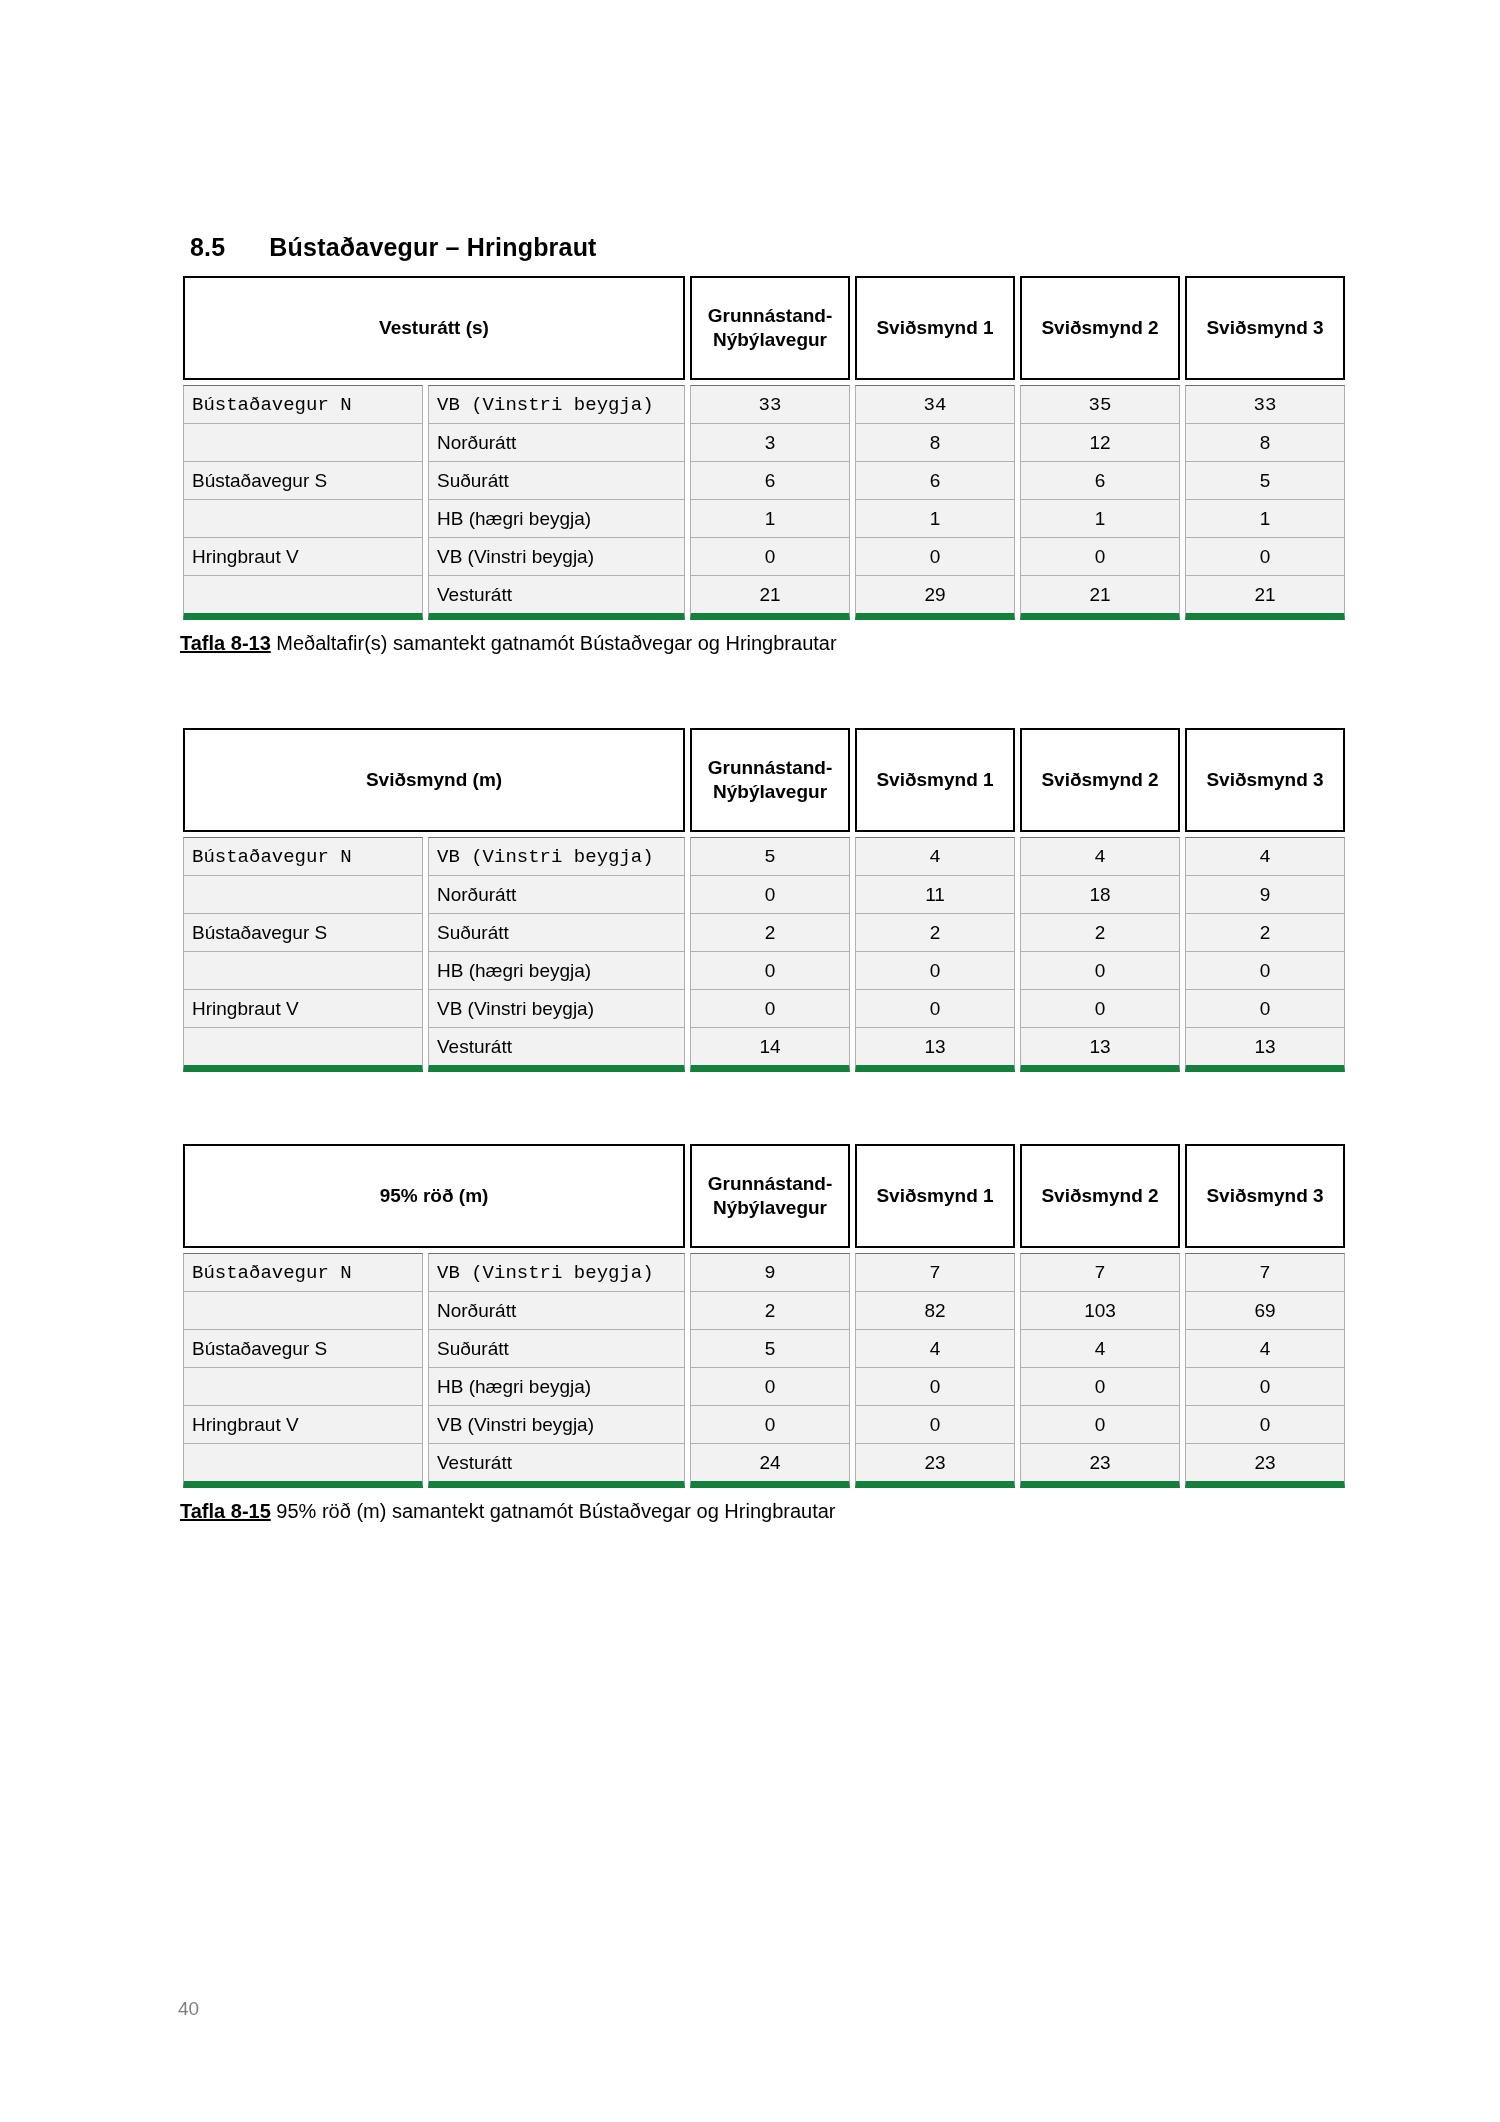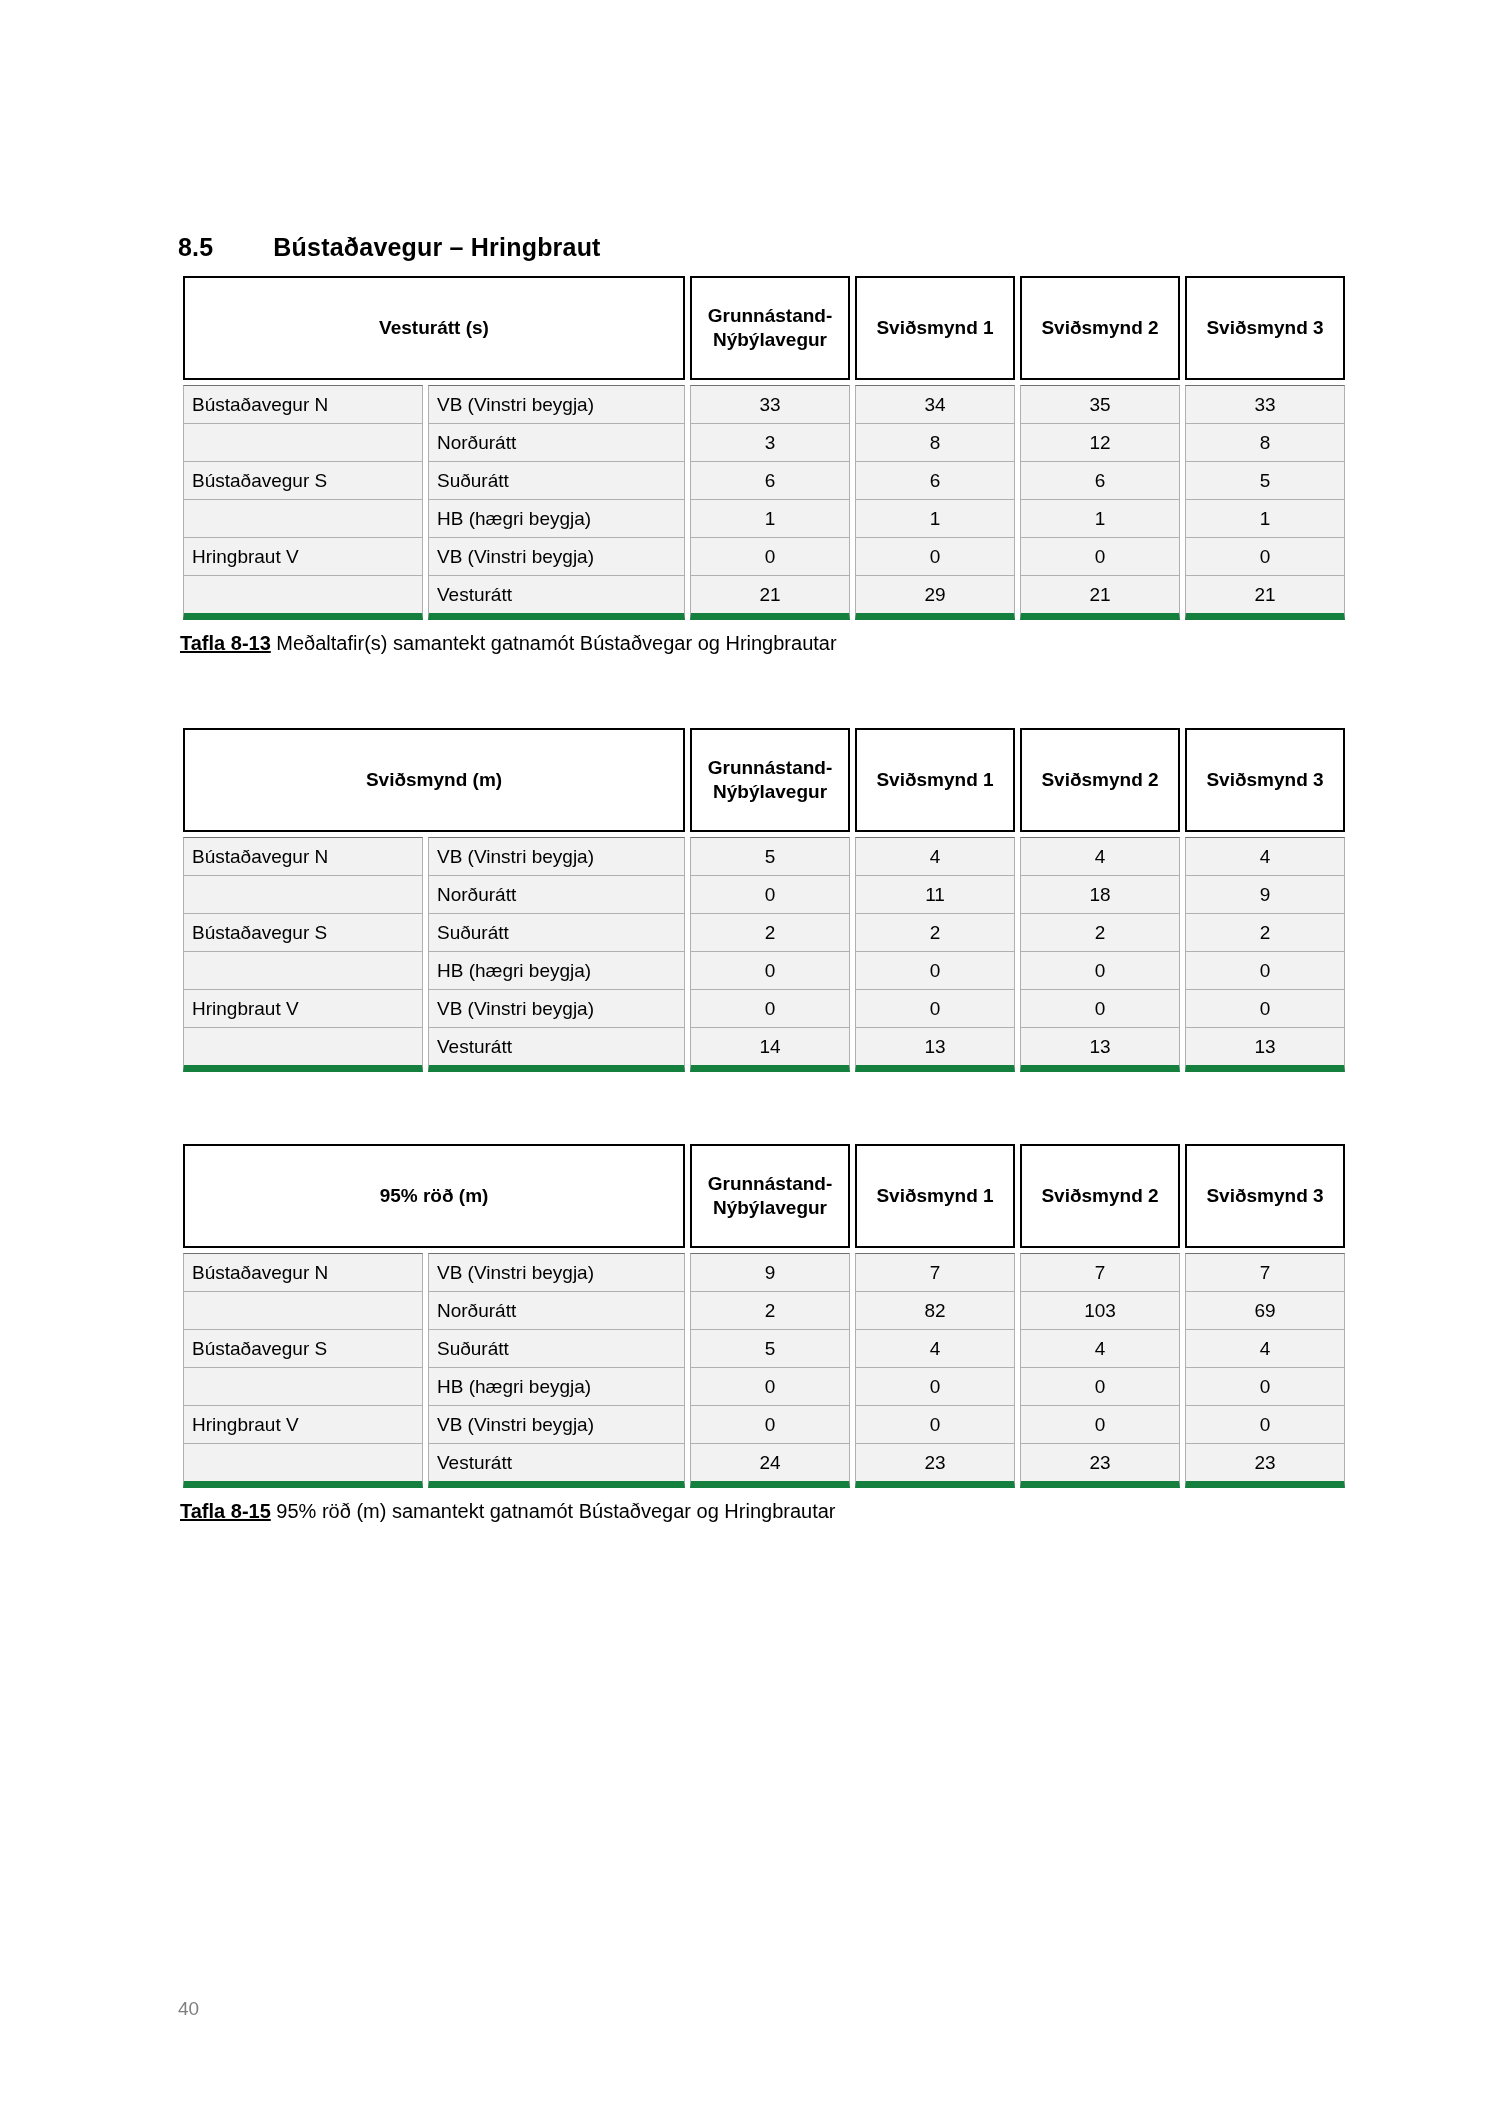--- a/index.html
+++ b/index.html
@@ -15,26 +15,26 @@
     color: #000000;
     overflow: hidden;
   }
   .content {
     position: absolute;
     left: 178px;
     top: 232px;
     width: 1172px;
   }
   h2.section-heading {
-    margin: 0 0 14px 0;
+    margin: 0 0 14px 12px;
     font-size: 25px;
     font-weight: bold;
     line-height: 1.2;
     display: flex;
-    gap: 60px;
+    gap: 44px;
     letter-spacing: 0.2px;
   }
   .table-block {
     margin-bottom: 72px;
   }
   table.data-table {
     border-collapse: separate;
     border-spacing: 5px 0;
     table-layout: fixed;
     width: 1172px;
@@ -67,20 +67,21 @@
     white-space: nowrap;
   }
   table.data-table tbody tr.spacer-row td {
     background: transparent;
     border: none;
     height: 5px;
     padding: 0;
   }
   table.data-table tbody tr.spacer-row + tr td {
     border-top: 1px solid #6f6f6f;
+    font-family: Liberation Mono, monospace;
   }
   table.data-table tbody tr:last-child td {
     border-bottom: 7px solid #15803d;
   }
   td.road-cell, td.movement-cell {
     text-align: left;
   }
   td.value-cell {
     text-align: center;
   }

